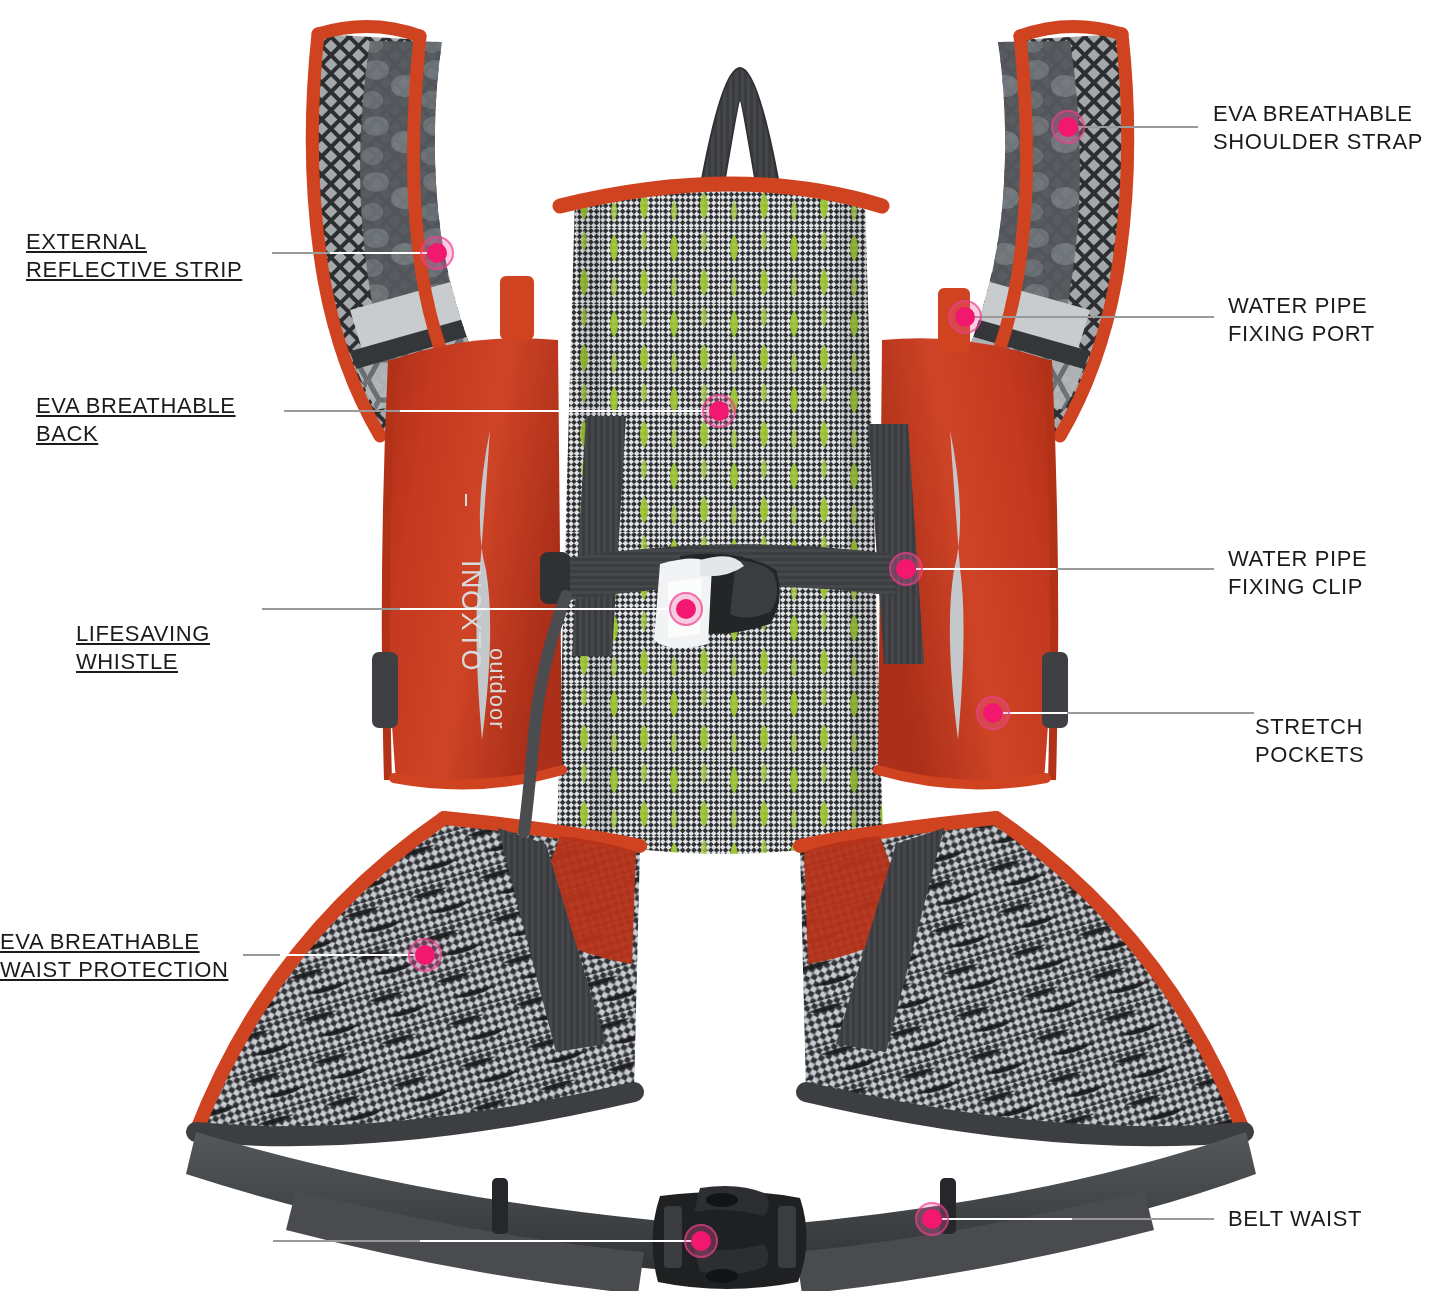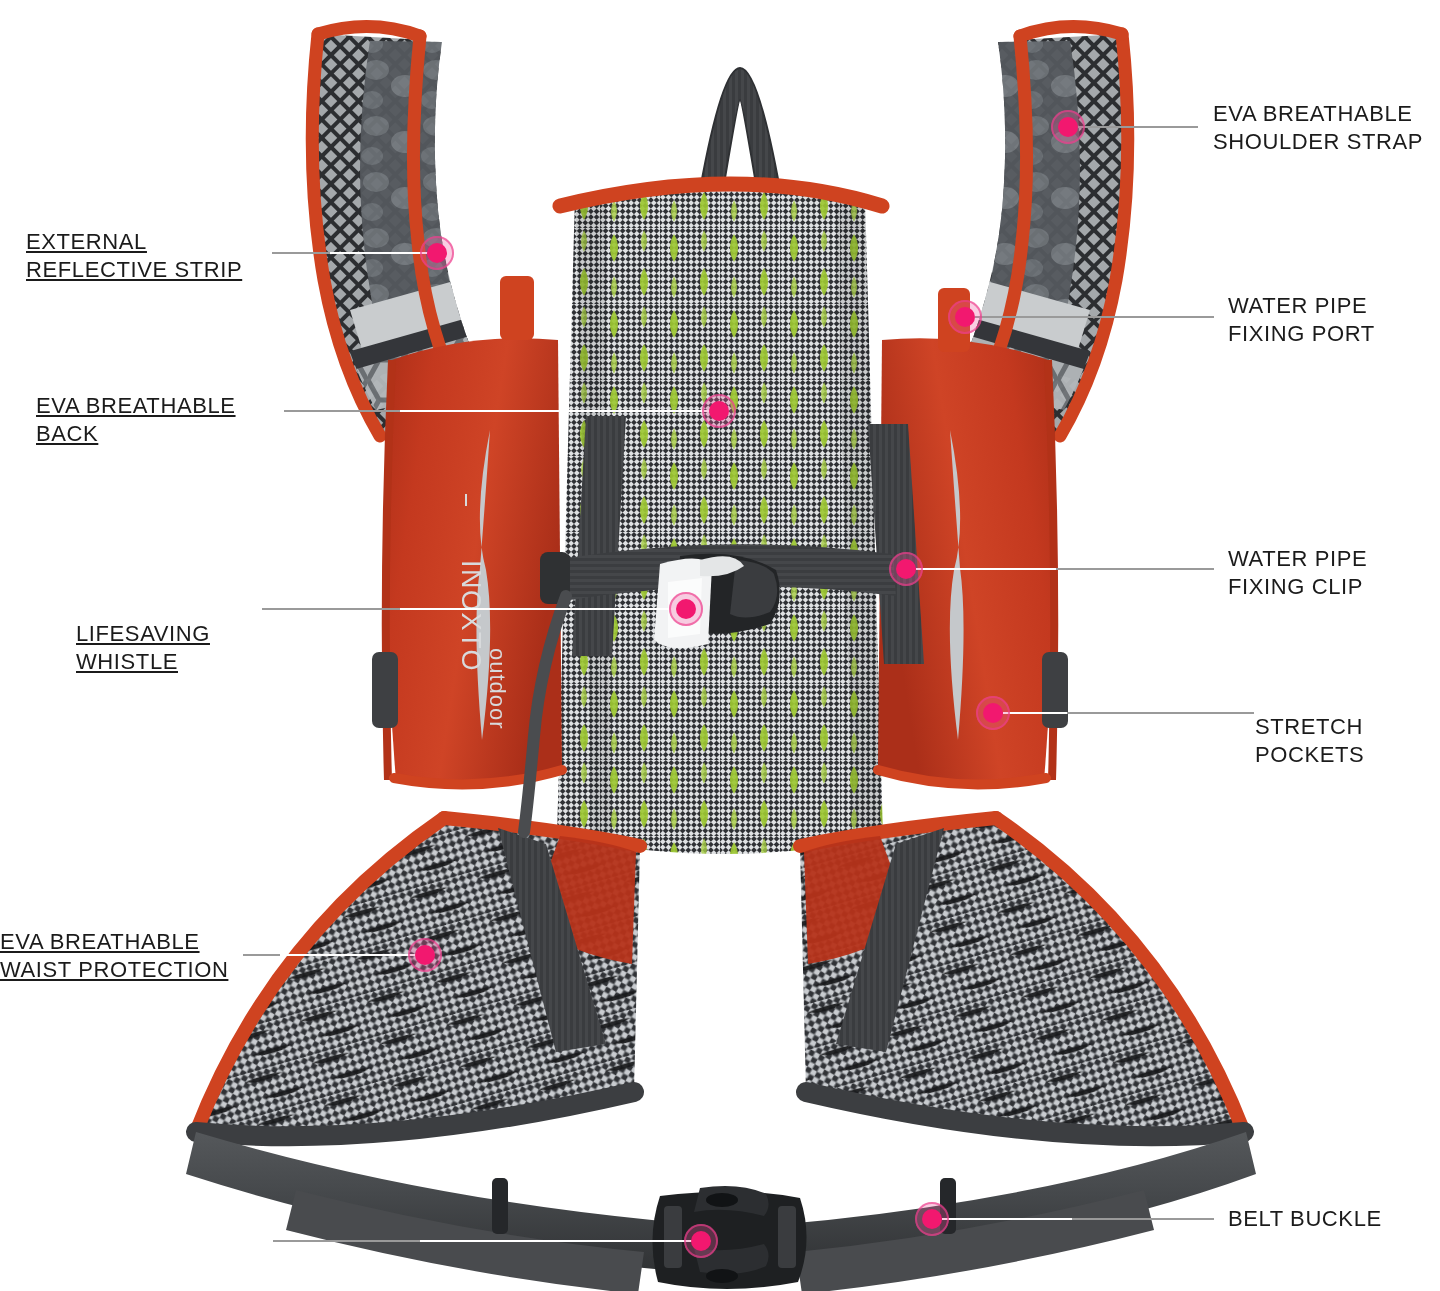--- a/index.html
+++ b/index.html
@@ -312,15 +312,15 @@
   <div class="label left" style="left:36px;top:392px;">EVA BREATHABLE
 BACK</div>
   <div class="label right" style="left:1228px;top:545px;">WATER PIPE
 FIXING CLIP</div>
   <div class="label left" style="left:76px;top:588px;margin-top:32px;">LIFESAVING
 WHISTLE</div>
   <div class="label right" style="left:1255px;top:691px;margin-top:22px;">STRETCH
 POCKETS</div>
   <div class="label left" style="left:0px;top:928px;">EVA BREATHABLE
 WAIST PROTECTION</div>
-  <div class="label right" style="left:1228px;top:1205px;">BELT BUCKLE</div>
+  <div class="label right" style="left:1228px;top:1205px;">BELT WAIST</div>
 
 </div>
 
 </body></html>

